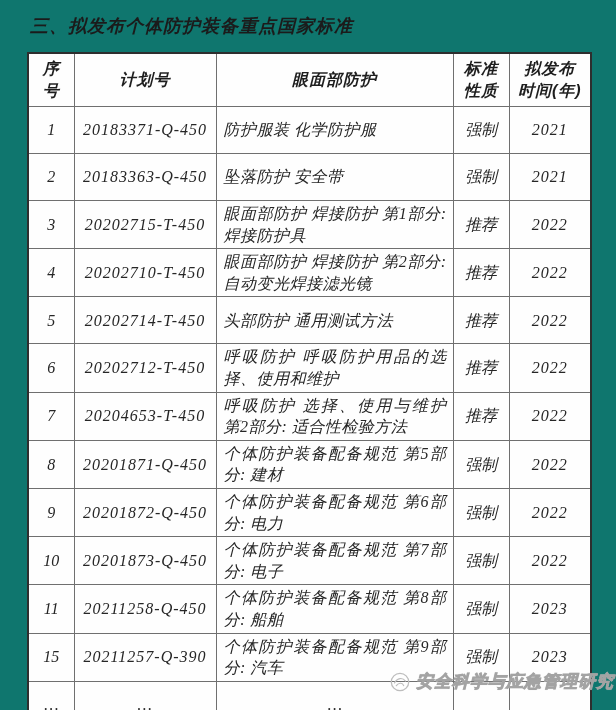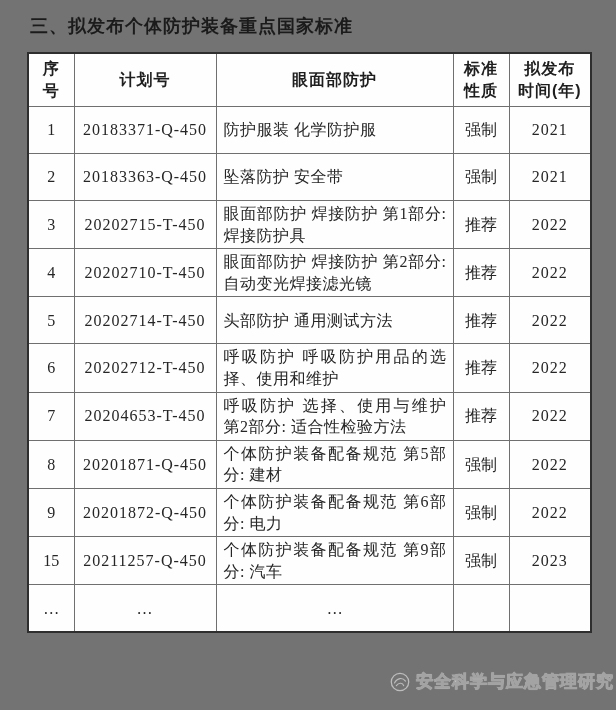--- a/index.html
+++ b/index.html
@@ -11,21 +11,22 @@
     width: 616px;
     height: 710px;
     position: relative;
     overflow: hidden;
     font-family: "Liberation Serif", serif;
     color: #242424;
   }
   .page {
     position: absolute;
     inset: 0;
-    background: #737373;
+    background: #0f766e;
+    font-style: italic;
   }
   .doc-title {
     position: absolute;
     left: 30px;
     top: 14px;
     font-family: "Liberation Sans", sans-serif;
     font-weight: bold;
     font-size: 18px;
     letter-spacing: 1px;
     color: #1b1b1b;
@@ -195,22 +196,36 @@
         <td class="c-year">2022</td>
       </tr>
       <tr>
         <td class="c-no">9</td>
         <td class="c-plan">20201872-Q-450</td>
         <td class="c-name">个体防护装备配备规范 第6部分: 电力</td>
         <td class="c-nat">强制</td>
         <td class="c-year">2022</td>
       </tr>
       <tr>
+        <td class="c-no">10</td>
+        <td class="c-plan">20201873-Q-450</td>
+        <td class="c-name">个体防护装备配备规范 第7部分: 电子</td>
+        <td class="c-nat">强制</td>
+        <td class="c-year">2022</td>
+      </tr>
+      <tr>
+        <td class="c-no">11</td>
+        <td class="c-plan">20211258-Q-450</td>
+        <td class="c-name">个体防护装备配备规范 第8部分: 船舶</td>
+        <td class="c-nat">强制</td>
+        <td class="c-year">2023</td>
+      </tr>
+      <tr>
         <td class="c-no">15</td>
-        <td class="c-plan">20211257-Q-450</td>
+        <td class="c-plan">20211257-Q-390</td>
         <td class="c-name">个体防护装备配备规范 第9部分: 汽车</td>
         <td class="c-nat">强制</td>
         <td class="c-year">2023</td>
       </tr>
       <tr>
         <td class="c-no">…</td>
         <td class="c-plan">…</td>
         <td class="c-name" style="text-align:center">…</td>
         <td class="c-nat"></td>
         <td class="c-year"></td>

